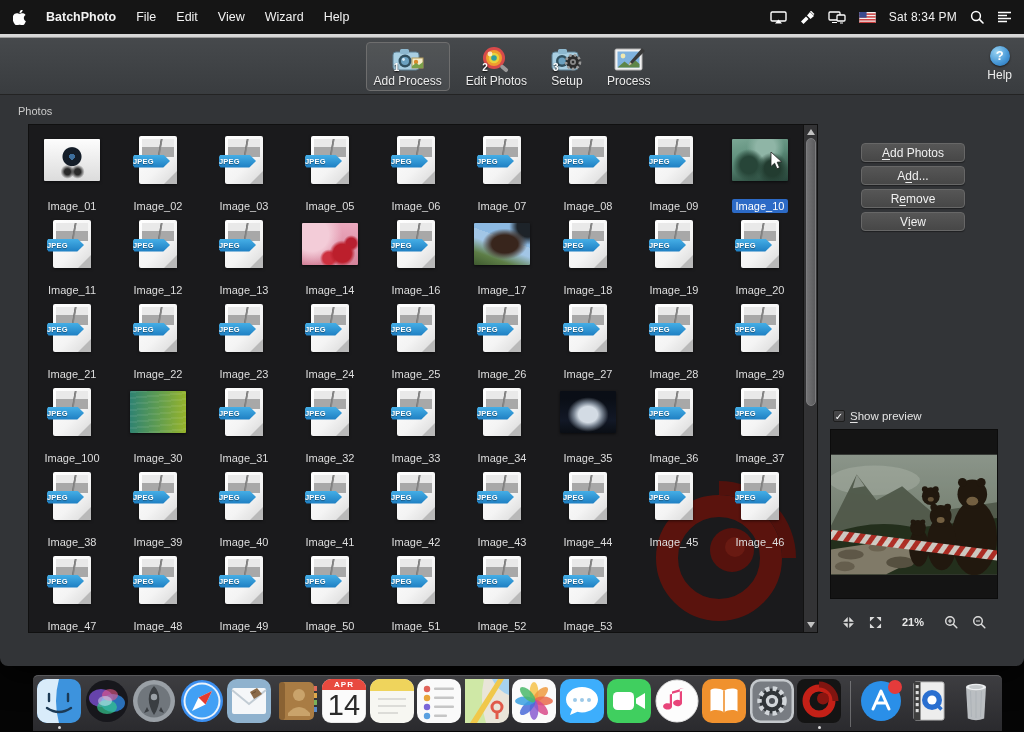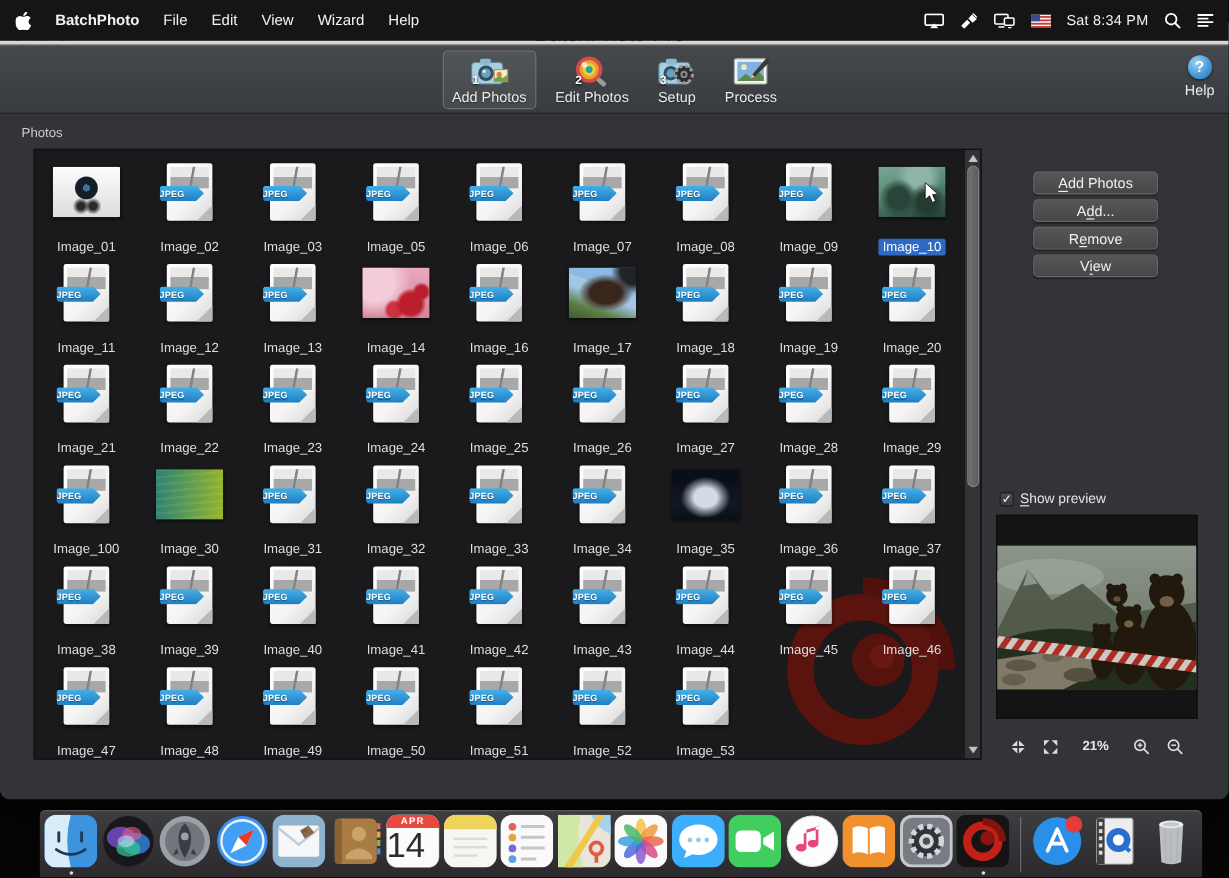--- a/index.html
+++ b/index.html
@@ -156,21 +156,21 @@
   
   .dock { position:absolute; left:33px; bottom:1px; width:969px; height:56px;
     background:linear-gradient(rgba(72,72,76,.85), rgba(48,48,52,.88));
     border-radius:5px 5px 0 0; border-top:1px solid rgba(255,255,255,.22);
     display:flex; align-items:center; justify-content:center; gap:3.5px; z-index:40; }
   .dock-item { width:44px; height:50px; display:flex; flex-direction:column; align-items:center; position:relative; }
   .dock-item svg { width:44px; height:44px; display:block; }
   .dock-dot { position:absolute; bottom:0px; width:3px; height:3px; border-radius:50%; background:#dcdcdc; }
   .dock-sep { width:1px; height:46px; background:rgba(255,255,255,.28); margin:0 5px; align-self:center; }
   .cal { width:44px; height:44px; border-radius:9px; background:#fbfbfb; overflow:hidden;
-    display:flex; flex-direction:column; box-shadow:inset 0 0 0 .5px rgba(0,0,0,.15); }
+    display:flex; flex-direction:column; align-items:center; box-shadow:inset 0 0 0 .5px rgba(0,0,0,.15); }
   .cal-month { width:100%; text-align:center; background:#e84a3f; color:#fff; font-size:8px;
     font-weight:bold; letter-spacing:1px; line-height:11px; }
   .cal-day { font-size:29px; color:#2b2b2b; line-height:31px; font-weight:300; }
 </style>
 </head>
 <body>
 
 <div class="screen">
 
   <div class="menubar">
@@ -251,21 +251,21 @@
             <div class="tool-icon"><svg width="32" height="27" viewBox="0 0 32 27">
                 <rect x="1" y="6" width="26" height="18" rx="3" fill="#a9cfe2" stroke="#5d7f92"></rect>
                 <rect x="8" y="3" width="9" height="5" rx="1.5" fill="#8db8cf"></rect>
                 <circle cx="13" cy="15" r="6.5" fill="#31505f"></circle>
                 <circle cx="13" cy="15" r="4" fill="#6ba1c0"></circle>
                 <circle cx="11.5" cy="13.5" r="1.4" fill="#d6ecf7"></circle>
                 <rect x="20" y="12" width="11" height="10" fill="#f4ecca" stroke="#b09a5a"></rect>
                 <circle cx="24" cy="16" r="2.2" fill="#d88a2a"></circle>
                 <path d="M20 20 l4 -3 3 2 4 -3 v6 h-11 z" fill="#7aa04a"></path>
               </svg><span class="tool-badge">1</span></div>
-            <div class="tool-label">Add Photos</div>
+            <div class="tool-label">Add Process</div>
           </div>
           <div class="tool-btn">
             <div class="tool-icon"><svg width="32" height="27" viewBox="0 0 32 27">
                 <circle cx="14" cy="12" r="11" fill="#d84a4a"></circle>
                 <circle cx="14" cy="12" r="8" fill="#ef9c2e"></circle>
                 <circle cx="14" cy="12" r="5.3" fill="#e8d23c"></circle>
                 <circle cx="14" cy="12" r="2.8" fill="#2f9e9e"></circle>
                 <circle cx="10" cy="8" r="2.4" fill="#fff" opacity=".7"></circle>
                 <rect x="22" y="18" width="9" height="4" rx="2" transform="rotate(40 22 18)" fill="#9a9a9a"></rect>
               </svg><span class="tool-badge">2</span></div>

